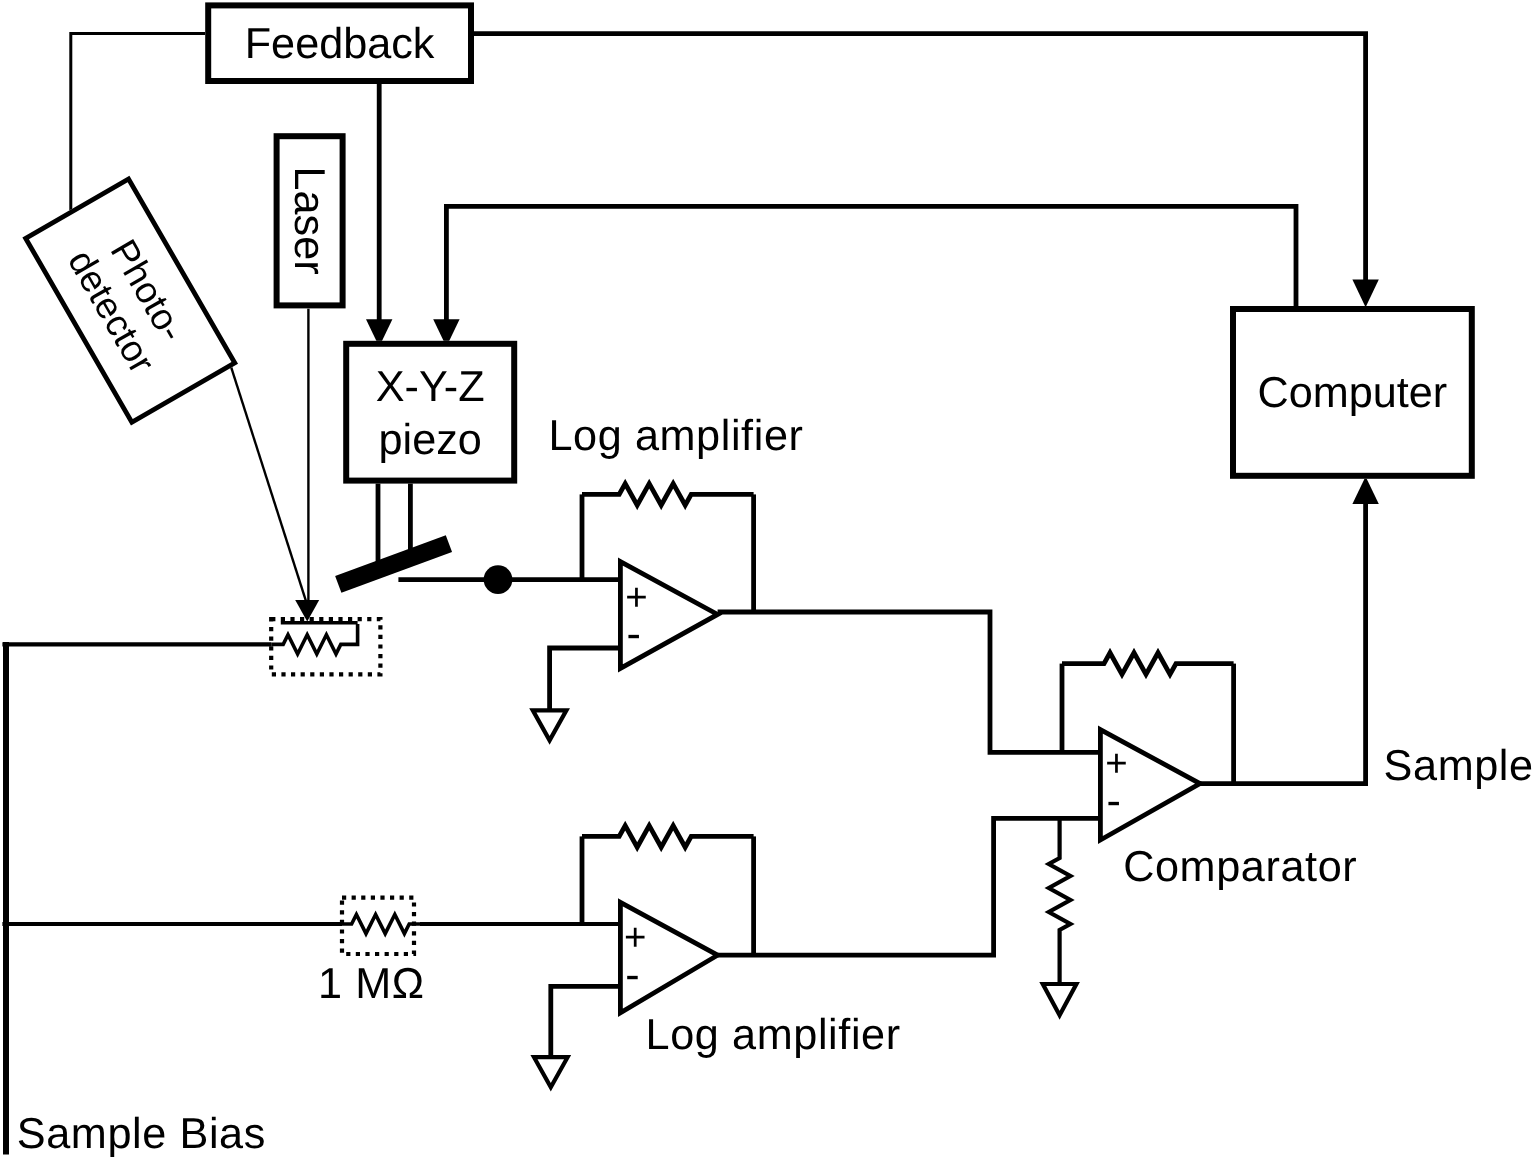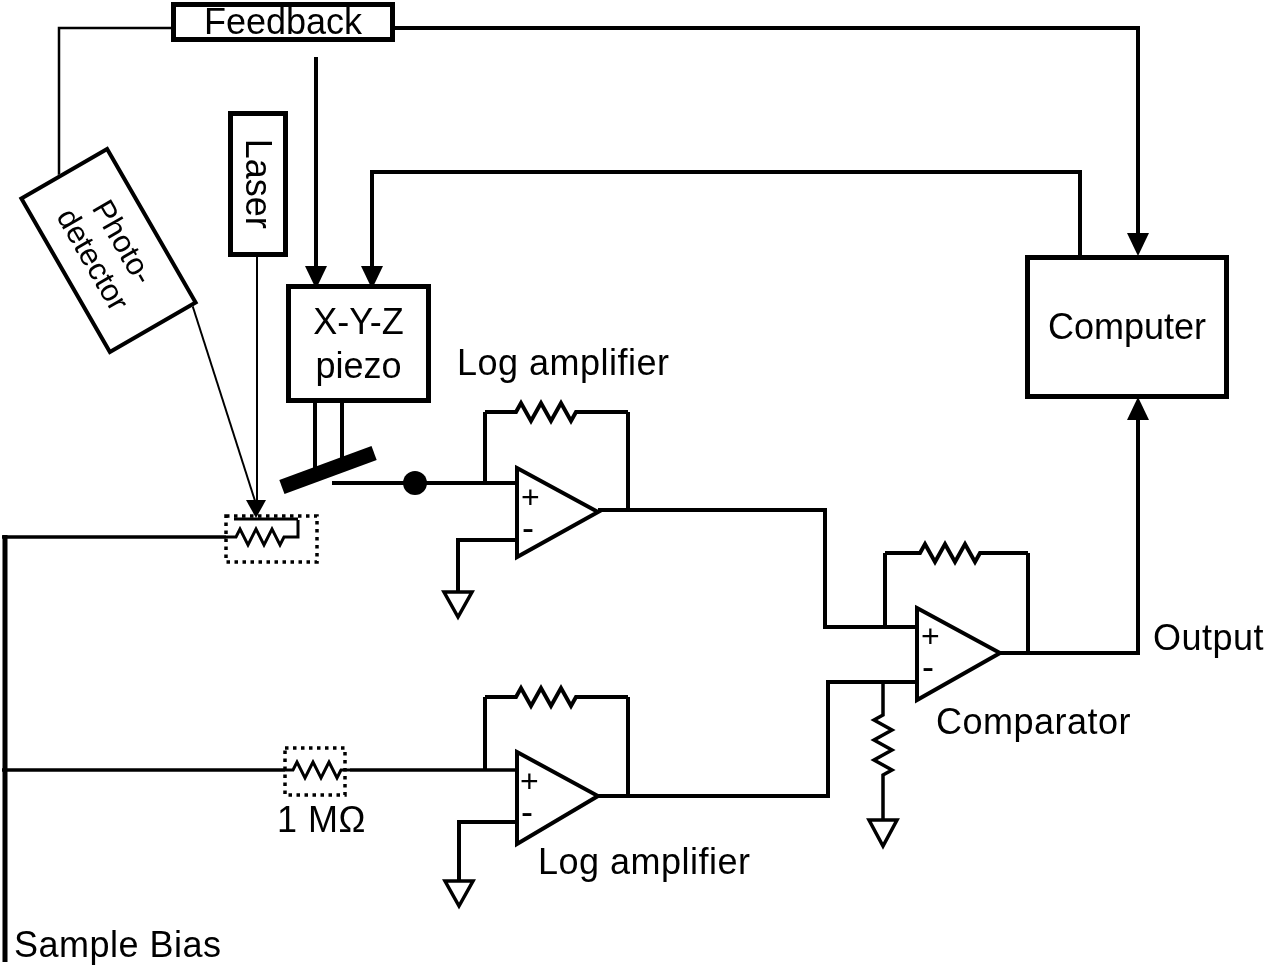--- a/index.html
+++ b/index.html
@@ -19,21 +19,21 @@
     background: #ffffff;
     box-sizing: border-box;
     display: flex;
     align-items: center;
     justify-content: center;
     text-align: center;
     font-size: 36px;
     line-height: 1.1;
     white-space: nowrap;
   }
-  #feedback-box { left: 171px; top: 2px; width: 224px; height: 40px; justify-content: center; }
+  #feedback-box { left: 171px; top: 2px; width: 224px; height: 68px; justify-content: center; }
   #laser-box { left: 228px; top: 111px; width: 60px; height: 146px; }
   #laser-box .vtext { transform: rotate(90deg); }
   #photodetector-box {
     left: 18px; top: 199px; width: 181px; height: 103px;
     transform: rotate(60deg);
     border-width: 4px;
     font-size: 31px; line-height: 35px;
     white-space: normal;
   }
   #xyz-piezo-box { left: 286px; top: 284px; width: 145px; height: 119px; line-height: 44px; white-space: normal; }
@@ -41,21 +41,21 @@
   .lbl {
     position: absolute;
     font-size: 36px;
     line-height: 1;
     letter-spacing: 0.5px;
     white-space: nowrap;
   }
   #lbl-log-amp-top   { left: 457px; top: 345px; }
   #lbl-ssrm-input    { left: 333px; top: 494px; line-height: 50px; }
   #lbl-ref-resistor  { left: 60px;  top: 667px; font-size: 36px; line-height: 52px; }
-  #lbl-1mohm         { left: 265px; top: 802px; margin-left: 12px; }
+  #lbl-1mohm         { left: 265px; top: 802px; }
   #lbl-log-amp-bot   { left: 538px; top: 844px; }
   #lbl-comparator    { left: 936px; top: 704px; }
   #lbl-output        { left: 1153px; top: 620px; }
   #lbl-sample-bias   { left: 14px;  top: 927px; }
   .pm { font-family: "Liberation Sans", sans-serif; }
 </style>
 </head>
 <body>
 
 <div id="canvas">
@@ -155,17 +155,17 @@
   <div class="lbl" id="lbl-log-amp-top">Log amplifier</div>
 
 
 
   <div class="lbl" id="lbl-1mohm">1 MΩ</div>
 
   <div class="lbl" id="lbl-log-amp-bot">Log amplifier</div>
 
   <div class="lbl" id="lbl-comparator">Comparator</div>
 
-  <div class="lbl" id="lbl-output">Output</div>
+  <div class="lbl" id="lbl-output">Sample</div>
 
   <div class="lbl" id="lbl-sample-bias">Sample Bias</div>
 
 </div>
 
 </body></html>

